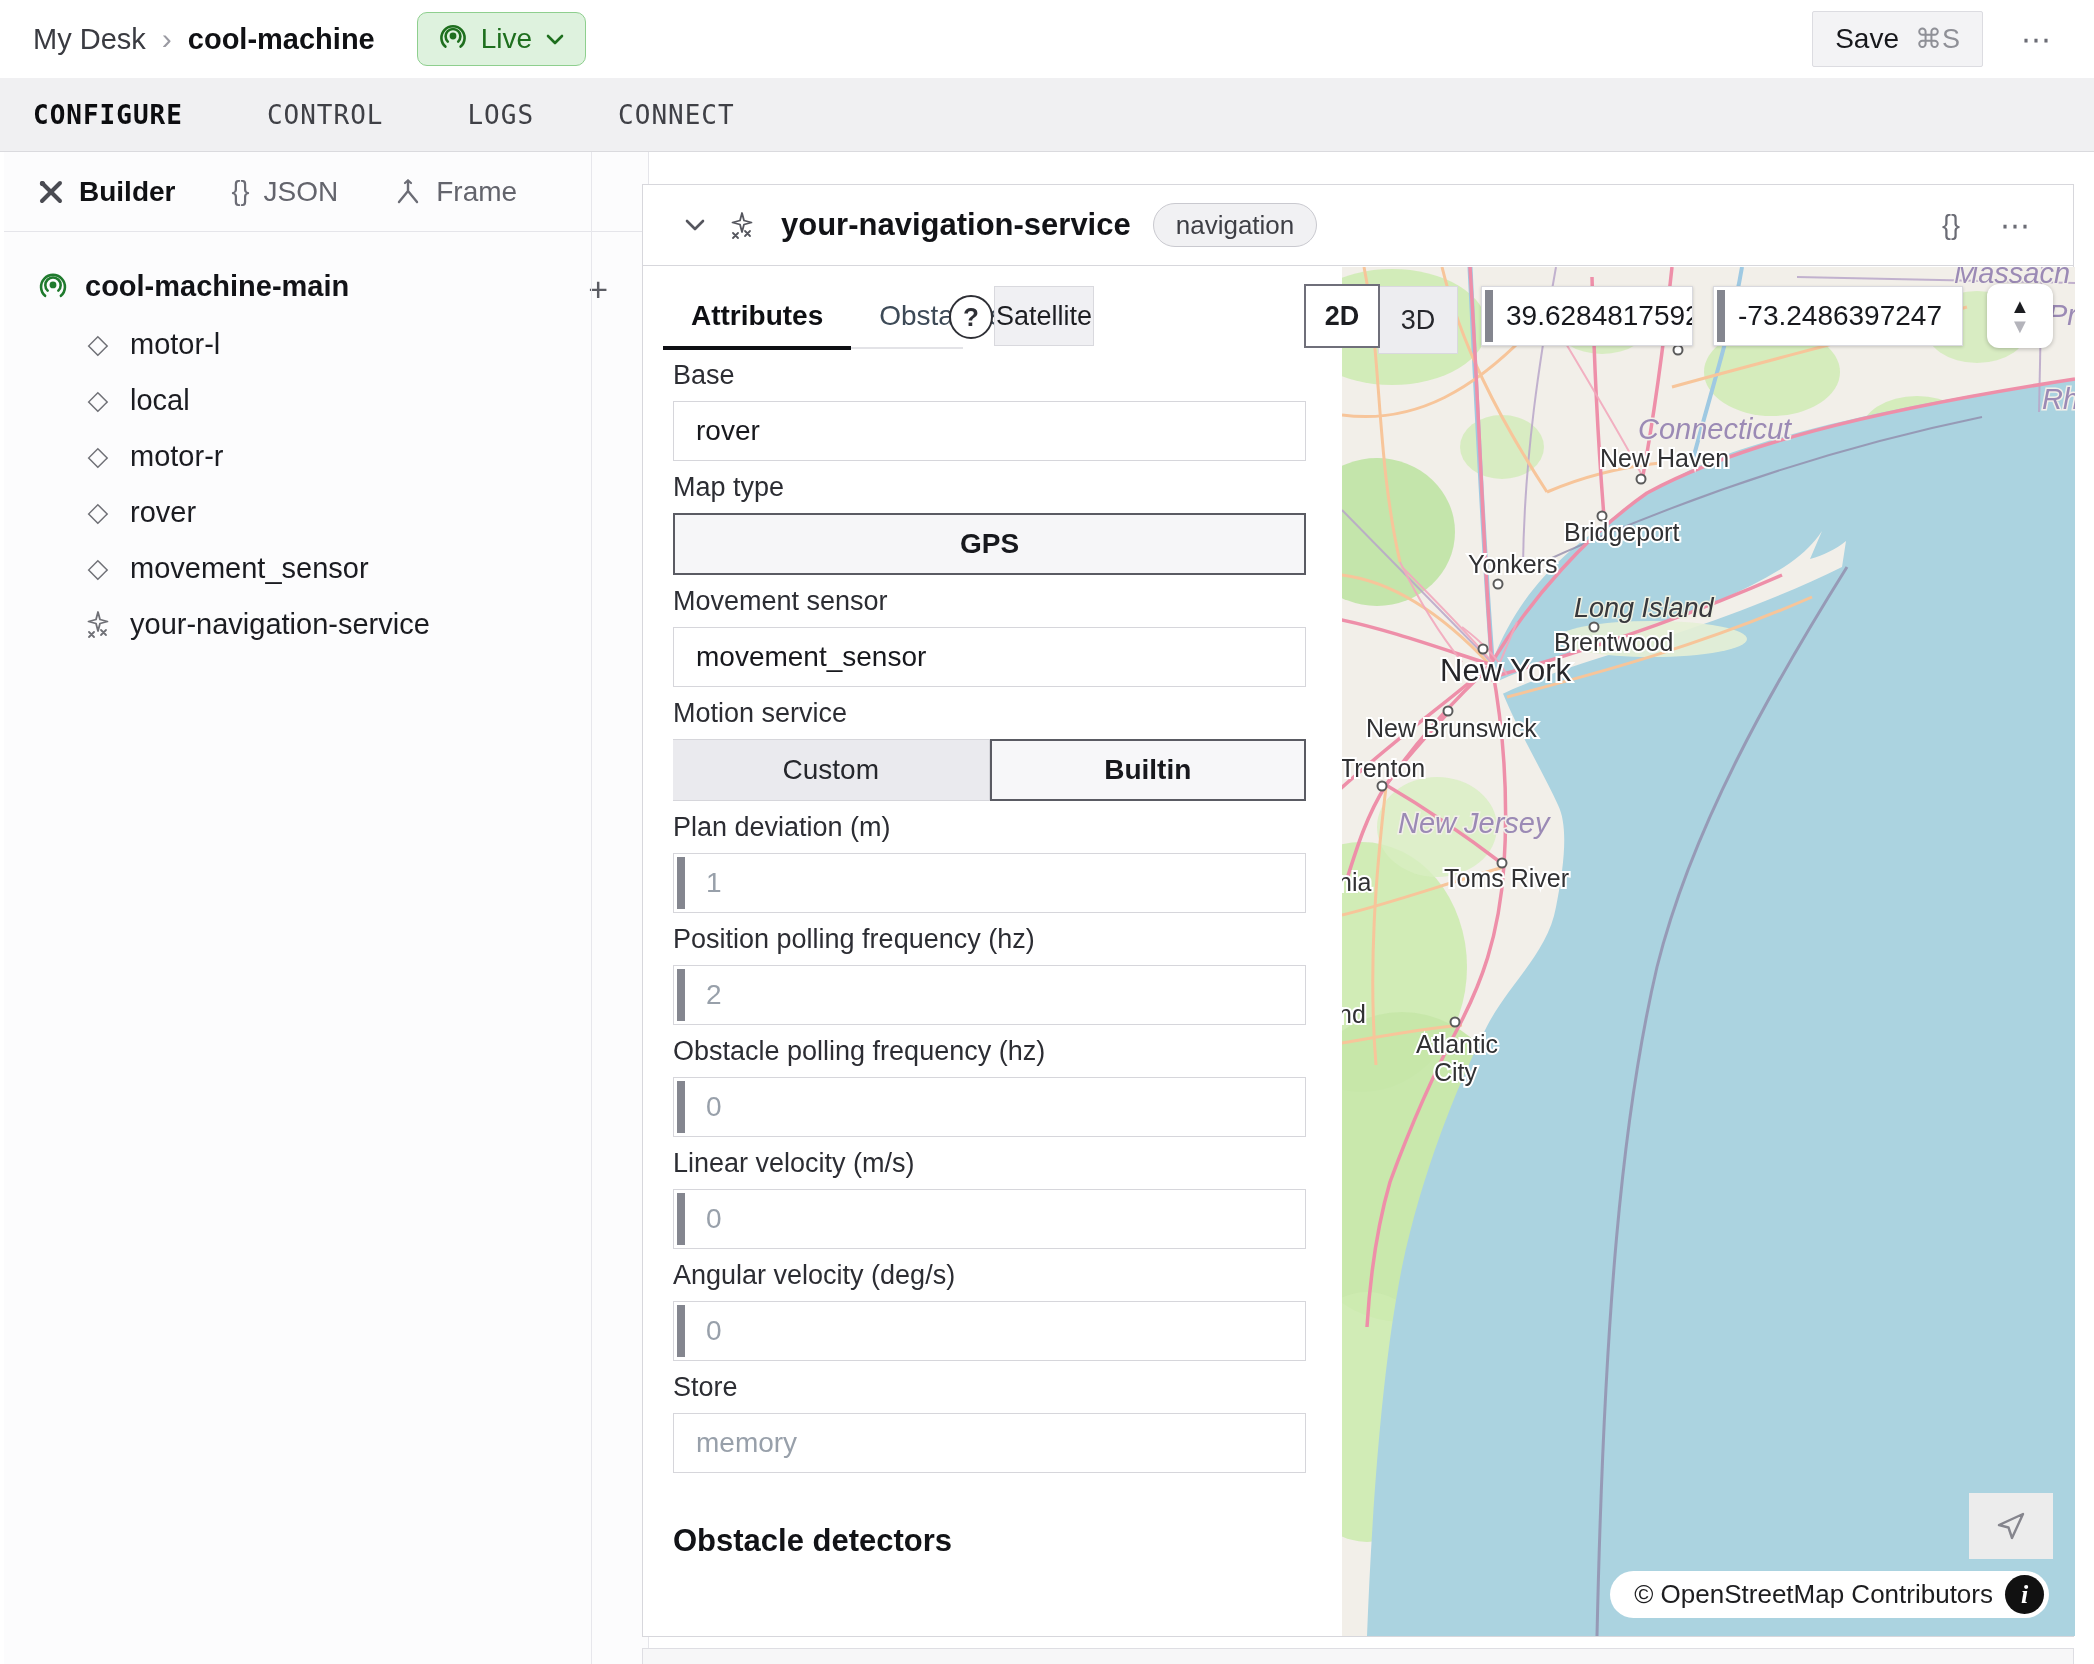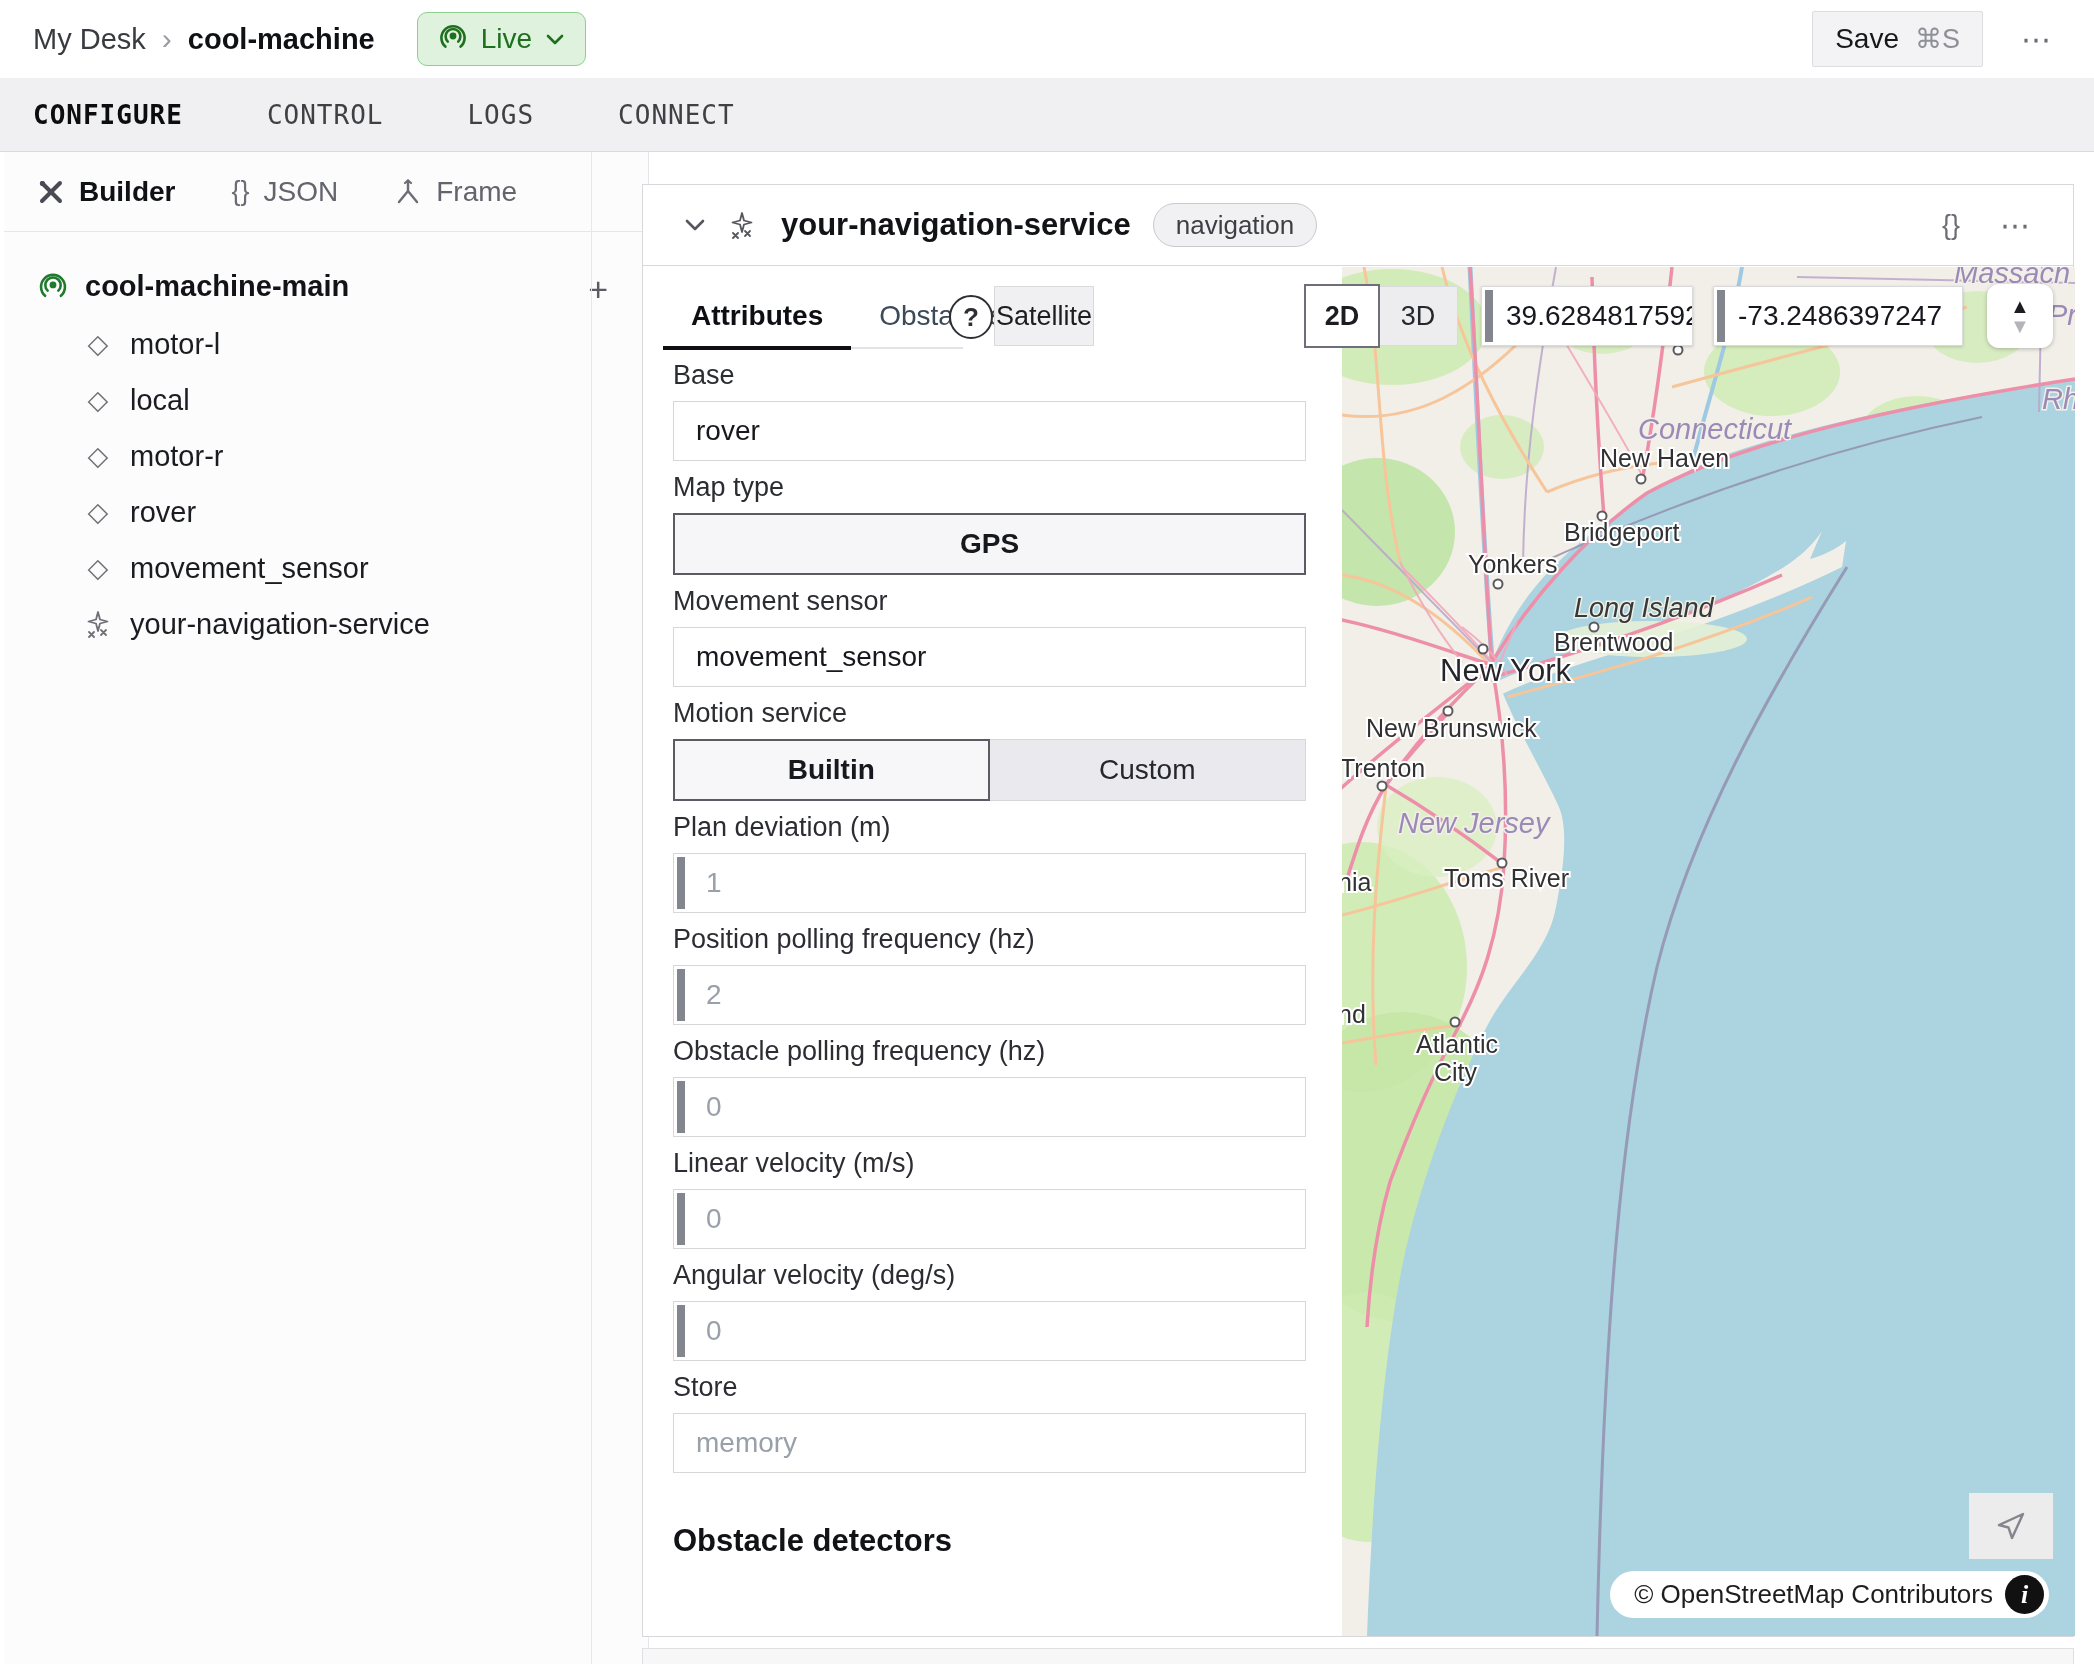--- a/index.html
+++ b/index.html
@@ -65,21 +65,21 @@
   .seg-opt { display:flex; align-items:center; justify-content:center; font-size:28px; cursor:pointer; }
   .seg-opt.sel { border:2px solid #5a5b63; background:#f7f7f9; font-weight:bold; color:#17181d; }
   .seg-opt.unsel { border:1px solid #d6d6db; border-left:none; background:#eaeaee; color:#26272c; }
   .section-heading { margin-top:50px; font-size:31px; font-weight:bold; color:#121317; }
 
   
   .help-circle { position:absolute; left:306px; top:110px; width:44px; height:44px; border:2.5px solid #2e2f35; border-radius:50%; display:flex; align-items:center; justify-content:center; font-size:26px; font-weight:bold; color:#2e2f35; cursor:pointer; background:#fff; z-index:6; }
   .ovl-btn { position:absolute; z-index:6; display:flex; align-items:center; justify-content:center; font-size:27px; cursor:pointer; }
   .btn-satellite { left:351px; top:101px; width:100px; height:60px; background:#f0f0f3; border:1px solid #d9d9de; color:#1c1d21; }
   .btn-2d { left:661px; top:99px; width:76px; height:64px; background:#fff; border:2px solid #6f6f7a; font-weight:bold; z-index:7; }
-  .btn-3d { left:735px; top:101px; width:80px; height:60px; background:#ededf0; border:1px solid #d9d9de; color:#26272c; }
+  .btn-3d { left:735px; top:101px; width:80px; height:68px; background:#ededf0; border:1px solid #d9d9de; color:#26272c; }
   .coord-box { position:absolute; top:101px; height:60px; background:#fff; border:1px solid #d9d9de; box-shadow:0 1px 3px rgba(0,0,0,.18); display:flex; align-items:center; overflow:hidden; white-space:nowrap; font-size:28px; color:#17181d; padding-left:24px; z-index:6; cursor:text; }
   .coord-box::before { content:""; position:absolute; left:3px; top:3px; bottom:3px; width:8px; background:#84868f; }
   .coord-lat { left:838px; width:212px; }
   .coord-lng { left:1070px; width:250px; }
   .stepper { position:absolute; left:1344px; top:99px; width:66px; height:64px; background:#fff; border-radius:12px; box-shadow:0 1px 4px rgba(0,0,0,.25); display:flex; flex-direction:column; align-items:center; justify-content:center; z-index:6; cursor:pointer; }
   .step-up { font-size:20px; color:#1c1d21; line-height:20px; }
   .step-down { font-size:20px; color:#b4b4bb; line-height:20px; }
 
   
   .map { position:absolute; left:699px; top:82px; width:733px; height:1369px; background:#f2efe9; overflow:hidden; }
@@ -247,22 +247,22 @@
       </div>
 
       <div class="fld">
         <div class="fld-label">Movement sensor</div>
         <div class="tbox">movement_sensor</div>
       </div>
 
       <div class="fld">
         <div class="fld-label">Motion service</div>
         <div class="segmented">
+          <div class="seg-opt unsel">Custom</div>
           <div class="seg-opt sel">Builtin</div>
-          <div class="seg-opt unsel">Custom</div>
         </div>
       </div>
 
       <div class="fld">
         <div class="fld-label">Plan deviation (m)</div>
         <div class="tbox numeric">1</div>
       </div>
 
       <div class="fld">
         <div class="fld-label">Position polling frequency (hz)</div>

